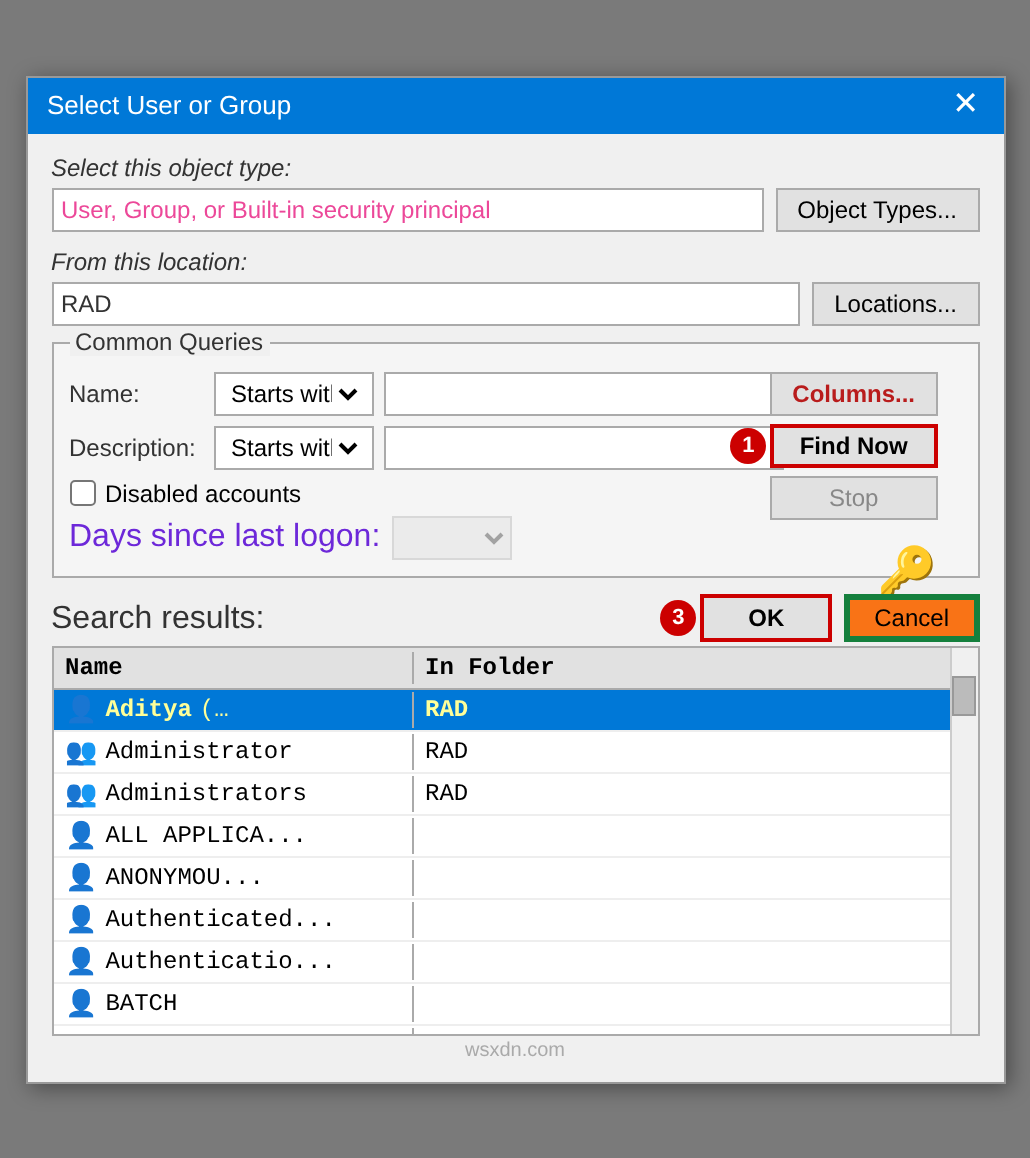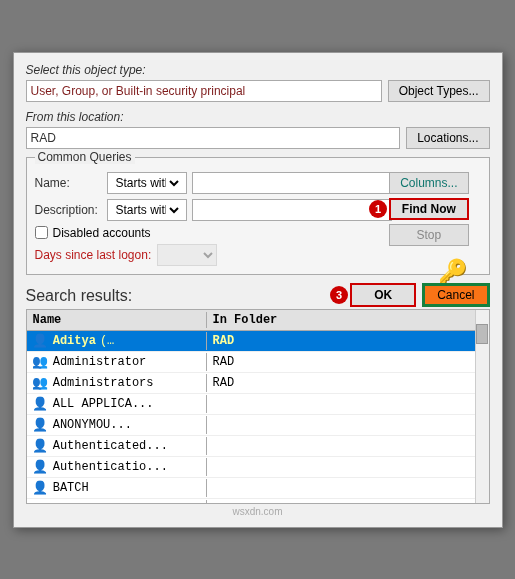--- a/index.html
+++ b/index.html
@@ -129,22 +129,22 @@
     }
     .checkbox-row input[type="checkbox"] {
       margin-right: 5px;
     }
     .days-row {
       display: flex;
       align-items: center;
       margin-top: 4px;
     }
     .days-label {
-      font-size: 12px;
-      color: #b91c1c;
+      font-size: 16px;
+      color: #6d28d9;
       margin-right: 6px;
     }
     .days-select {
       border: 1px solid #ccc;
       background: #e8e8e8;
       height: 22px;
       width: 60px;
       font-size: 12px;
     }
     .right-buttons {
@@ -155,21 +155,22 @@
       flex-direction: column;
       gap: 4px;
     }
     .btn-columns {
       height: 22px;
       padding: 0 10px;
       font-size: 12px;
       border: 1px solid #aaa;
       background: #e1e1e1;
       cursor: pointer;
-      color: #0f766e;
+      color: #b91c1c;
+      font-weight: bold;
     }
     .btn-find-now {
       height: 22px;
       padding: 0 10px;
       font-size: 12px;
       border: 2px solid #c00;
       background: #e1e1e1;
       cursor: pointer;
       font-weight: bold;
       position: relative;
@@ -324,26 +325,30 @@
       align-items: center;
       justify-content: center;
       font-size: 11px;
     }
   </style>
 </head>
 <body>
 
 <div class="dialog">
 
+  <div class="title-bar">
+    <span>Select User or Group</span>
+    <button class="title-bar-close">✕</button>
+  </div>
 
   <div class="dialog-body">
 
     <div class="field-label">Select this object type:</div>
     <div class="row-input">
-      <input type="text" readonly="" style="color: #7f1d1d;" value="User, Group, or Built-in security principal">
+      <input type="text" readonly="" style="color: #ec4899;" value="User, Group, or Built-in security principal">
       <button>Object Types...</button>
     </div>
 
     <div class="field-label">From this location:</div>
     <div class="row-input">
       <input type="text" readonly="" style="color: rgb(51, 51, 51);" value="RAD">
       <button>Locations...</button>
     </div>
 
     <div class="group-box">

